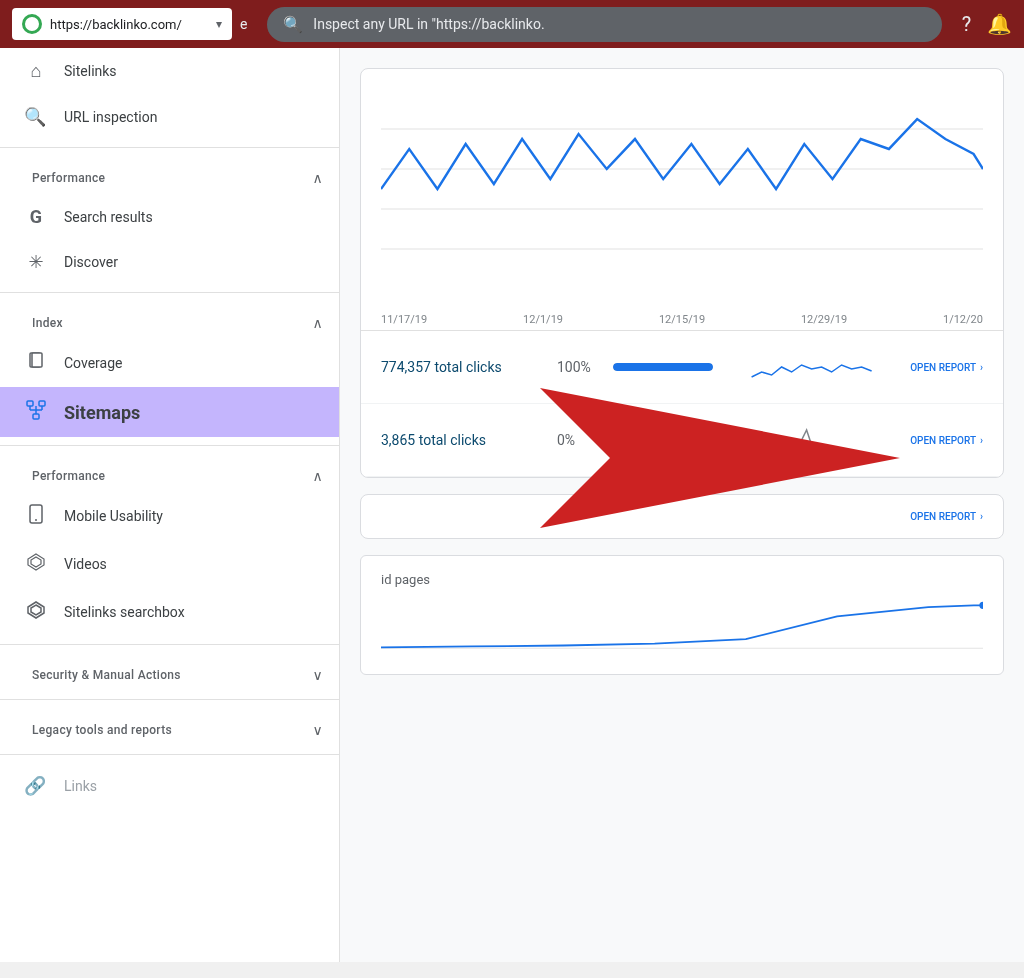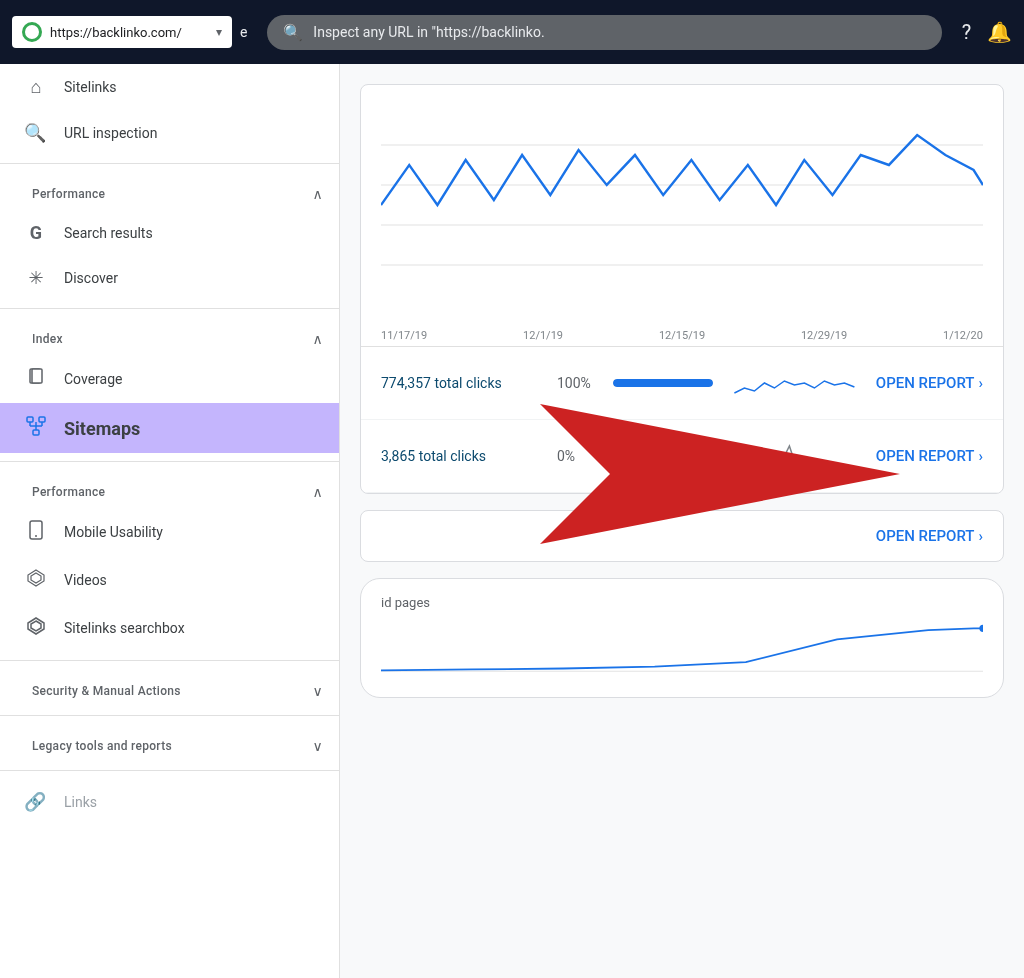--- a/index.html
+++ b/index.html
@@ -7,22 +7,22 @@
       font-family: 'Roboto', Arial, sans-serif;
       background: #f0f0f0;
       width: 1024px;
       height: 978px;
       overflow: hidden;
       position: relative;
     }
 
     
     .top-bar {
-      height: 64px;
-      background: #0f172a;
+      height: 48px;
+      background: #7f1d1d;
       display: flex;
       align-items: center;
       padding: 0 12px;
       position: relative;
       z-index: 10;
     }
     .address-bar {
       background: white;
       border-radius: 4px;
       display: flex;
@@ -231,21 +231,21 @@
     .stat-mini-chart {
       flex: 1;
       height: 40px;
     }
 
     .open-report-btn {
       display: flex;
       align-items: center;
       gap: 4px;
       color: #1a73e8;
-      font-size: 15px;
+      font-size: 10px;
       font-weight: 500;
       cursor: pointer;
       white-space: nowrap;
     }
 
     
     .second-card {
       background: white;
       border-radius: 8px;
       border: 1px solid #dadce0;
@@ -262,21 +262,21 @@
       left: 0;
       width: 100%;
       height: 100%;
       pointer-events: none;
       z-index: 20;
     }
 
     
     .bottom-chart {
       background: white;
-      border-radius: 20px;
+      border-radius: 6px;
       border: 1px solid #dadce0;
       height: 120px;
       margin-top: 16px;
       padding: 16px 20px;
       position: relative;
     }
 
     .bottom-label {
       font-size: 13px;
       color: #5f6368;

